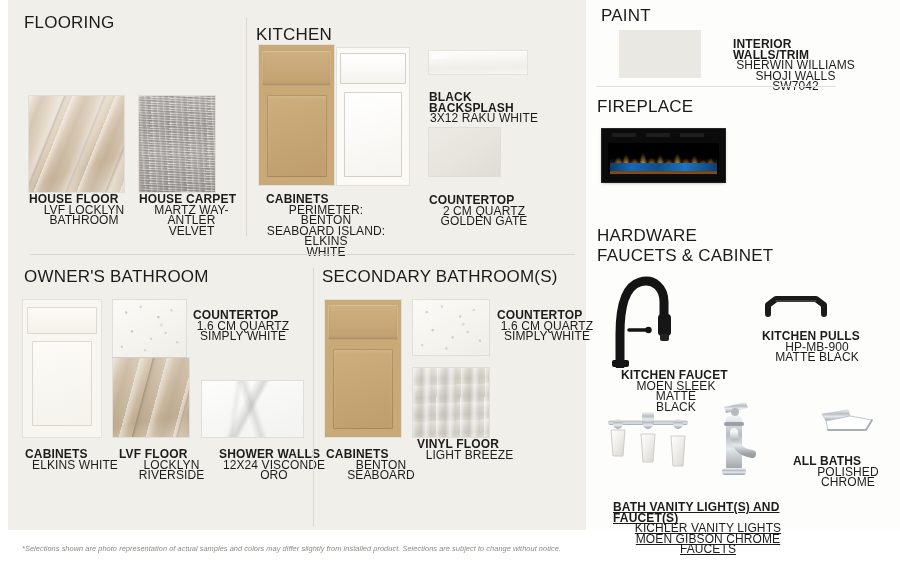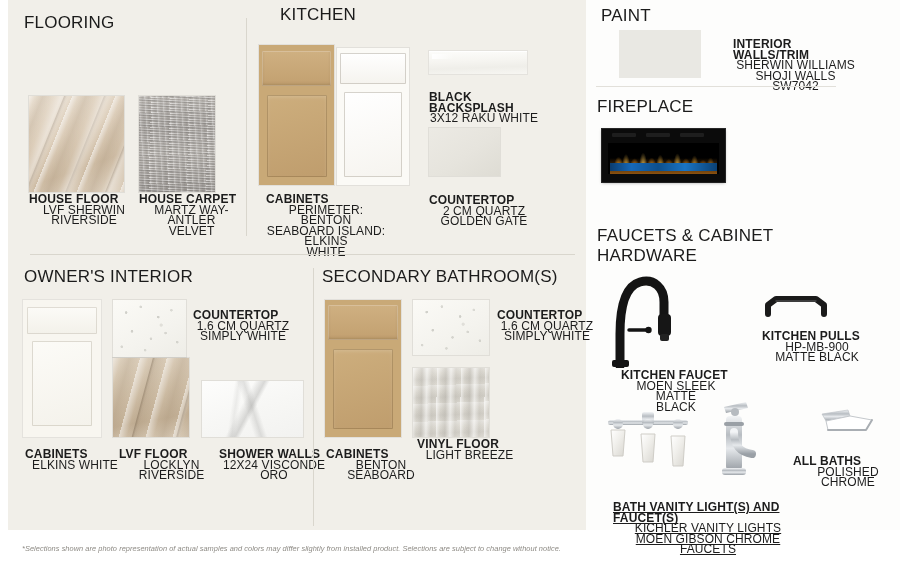--- a/index.html
+++ b/index.html
@@ -213,33 +213,33 @@
 <div class="board">
 
   <div class="left-panel"></div>
   <div class="right-panel"></div>
 
   <div style="position:absolute;left:24px;top:14px;" class="sec-title">FLOORING</div>
 
   <div class="sw sw-border lvp" style="left:29px;top:96px;width:95px;height:96px;"></div>
   <div class="cap" style="position:absolute;left:29px;top:194px;width:110px;">
     <b>HOUSE FLOOR</b>
-    <span>LVF SHERWIN RIVERSIDE</span>
+    <span>LVF LOCKLYN BATHROOM</span>
   </div>
 
   <div class="sw sw-border carpet" style="left:139px;top:96px;width:76px;height:96px;"></div>
   <div class="cap" style="position:absolute;left:139px;top:194px;width:105px;">
     <b>HOUSE CARPET</b>
     <span>MARTZ WAY-ANTLER</span>
     <span>VELVET</span>
   </div>
 
   <div class="vr" style="left:246px;top:18px;height:218px;"></div>
 
-  <div style="position:absolute;left:256px;top:6px;margin-left:24px;" class="sec-title">KITCHEN</div>
+  <div style="position:absolute;left:256px;top:26px;" class="sec-title">KITCHEN</div>
 
   <div class="door door-tan" style="left:259px;top:45px;width:75px;height:140px;">
     <div class="drawer"></div>
     <div class="panel"></div>
   </div>
   <div class="door door-white" style="left:337px;top:48px;width:72px;height:137px;">
     <div class="drawer"></div>
     <div class="panel"></div>
   </div>
   <div class="cap" style="position:absolute;left:266px;top:194px;width:120px;">
@@ -257,21 +257,21 @@
 
   <div class="sw sw-border quartz-plain" style="left:429px;top:128px;width:71px;height:48px;"></div>
   <div class="cap" style="position:absolute;left:429px;top:195px;width:110px;">
     <b>COUNTERTOP</b>
     <span>2 CM QUARTZ</span>
     <span>GOLDEN GATE</span>
   </div>
 
   <div class="hr" style="left:30px;top:254px;width:545px;"></div>
 
-  <div style="position:absolute;left:24px;top:268px;" class="sec-title">OWNER'S INTERIOR</div>
+  <div style="position:absolute;left:24px;top:268px;" class="sec-title">OWNER'S BATHROOM</div>
 
   <div class="door door-ivory" style="left:23px;top:300px;width:78px;height:137px;">
     <div class="drawer"></div>
     <div class="panel"></div>
   </div>
   <div class="cap" style="position:absolute;left:25px;top:449px;width:100px;">
     <b>CABINETS</b>
     <span>ELKINS WHITE</span>
   </div>
 
@@ -339,22 +339,22 @@
     <div class="fp-vent" style="left:44px;width:24px;"></div>
     <div class="fp-vent" style="left:78px;width:24px;"></div>
     <div class="fp-inner">
       <div class="fp-glow"></div>
       <div class="fp-flames"></div>
       <div class="fp-emberbar"></div>
     </div>
   </div>
 
   <div style="position:absolute;left:597px;top:226px;line-height:20px;" class="sec-title">
+    <div>HARDWARE</div>
     <div>FAUCETS &amp; CABINET</div>
-    <div>HARDWARE</div>
   </div>
 
   <svg style="position:absolute;left:606px;top:272px;" width="72" height="96" viewBox="0 0 72 96">
     <path d="M14 94 L14 62 C14 34 20 14 34 10 C48 6 58 16 58 30 L58 44" fill="none" stroke="#141414" stroke-width="9" stroke-linecap="round"></path>
     <rect x="52" y="42" width="13" height="22" rx="4" fill="#161616"></rect>
     <rect x="54" y="62" width="9" height="7" rx="2" fill="#222"></rect>
     <rect x="6" y="88" width="17" height="7" rx="2" fill="#141414"></rect>
     <path d="M23 58 L41 58" stroke="#141414" stroke-width="3.5" stroke-linecap="round"></path>
     <circle cx="42.5" cy="58" r="3.2" fill="#141414"></circle>
   </svg>

